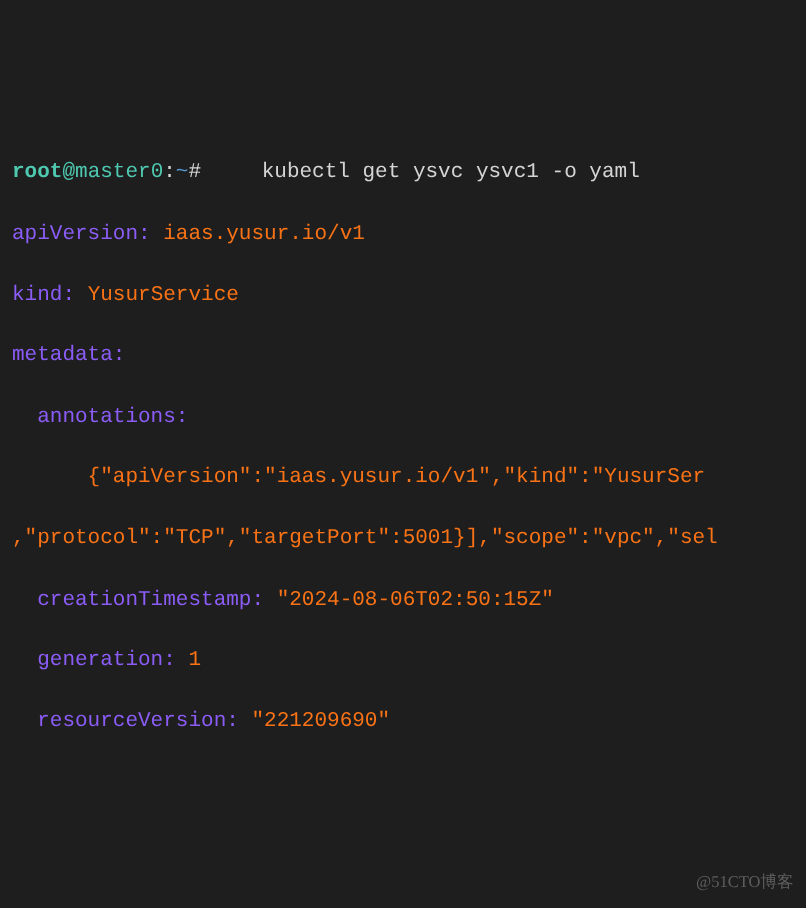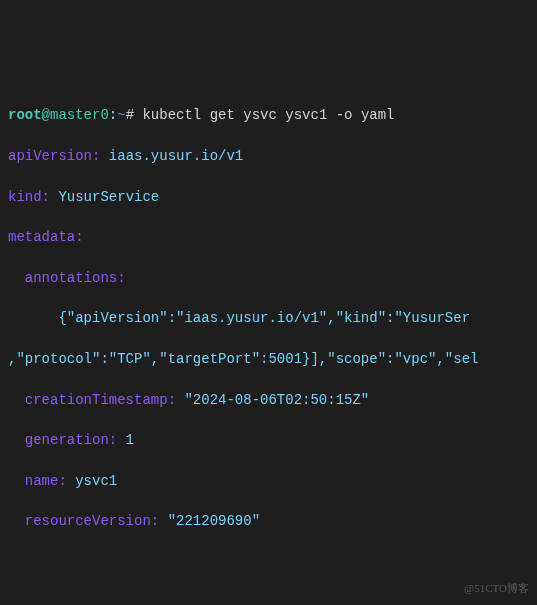--- a/index.html
+++ b/index.html
@@ -19,23 +19,23 @@
       overflow: hidden;
       position: relative;
       white-space: pre;
     }
     .prompt-user { color: #4ec9b0; font-weight: bold; }
     .prompt-at { color: #4ec9b0; }
     .prompt-host { color: #4ec9b0; }
     .prompt-colon { color: #d4d4d4; }
     .prompt-path { color: #569cd6; }
     .prompt-hash { color: #d4d4d4; }
-    .cmd { color: #d4d4d4; }
+    .cmd { color: #d4d4d4; margin-left: 32px; }
     .yaml-key { color: #8b5cf6; }
-    .yaml-value { color: #7dd3fc; }
+    .yaml-value { color: #f97316; }
     .watermark {
       position: absolute;
       bottom: 8px;
       right: 8px;
       color: #888;
       font-size: 11px;
       opacity: 0.6;
       font-family: Liberation Serif, serif;
     }
     .line { display: block; }
@@ -48,21 +48,20 @@
 <div>
 <span class="line"><span class="prompt-user">root</span><span class="prompt-at">@</span><span class="prompt-host">master0</span><span class="prompt-colon">:</span><span class="prompt-path">~</span><span class="prompt-hash"># </span><span class="cmd">kubectl get ysvc ysvc1 -o yaml</span></span>
 <span class="line"><span class="yaml-key">apiVersion:</span><span class="yaml-value"> iaas.yusur.io/v1</span></span>
 <span class="line"><span class="yaml-key">kind:</span><span class="yaml-value"> YusurService</span></span>
 <span class="line"><span class="yaml-key">metadata:</span></span>
 <span class="line"><span class="yaml-key">  annotations:</span></span>
 <span class="line"><span class="yaml-value">      {"apiVersion":"iaas.yusur.io/v1","kind":"YusurSer</span></span>
 <span class="line"><span class="yaml-value">,"protocol":"TCP","targetPort":5001}],"scope":"vpc","sel</span></span>
 <span class="line"><span class="yaml-key">  creationTimestamp:</span><span class="yaml-value"> "2024-08-06T02:50:15Z"</span></span>
 <span class="line"><span class="yaml-key">  generation:</span><span class="yaml-value"> 1</span></span>
-<span class="line"><span class="yaml-key">  name:</span><span class="yaml-value"> ysvc1</span></span>
 <span class="line"><span class="yaml-key">  resourceVersion:</span><span class="yaml-value"> "221209690"</span></span>
 
 
 
 
 
 
 
 
 

